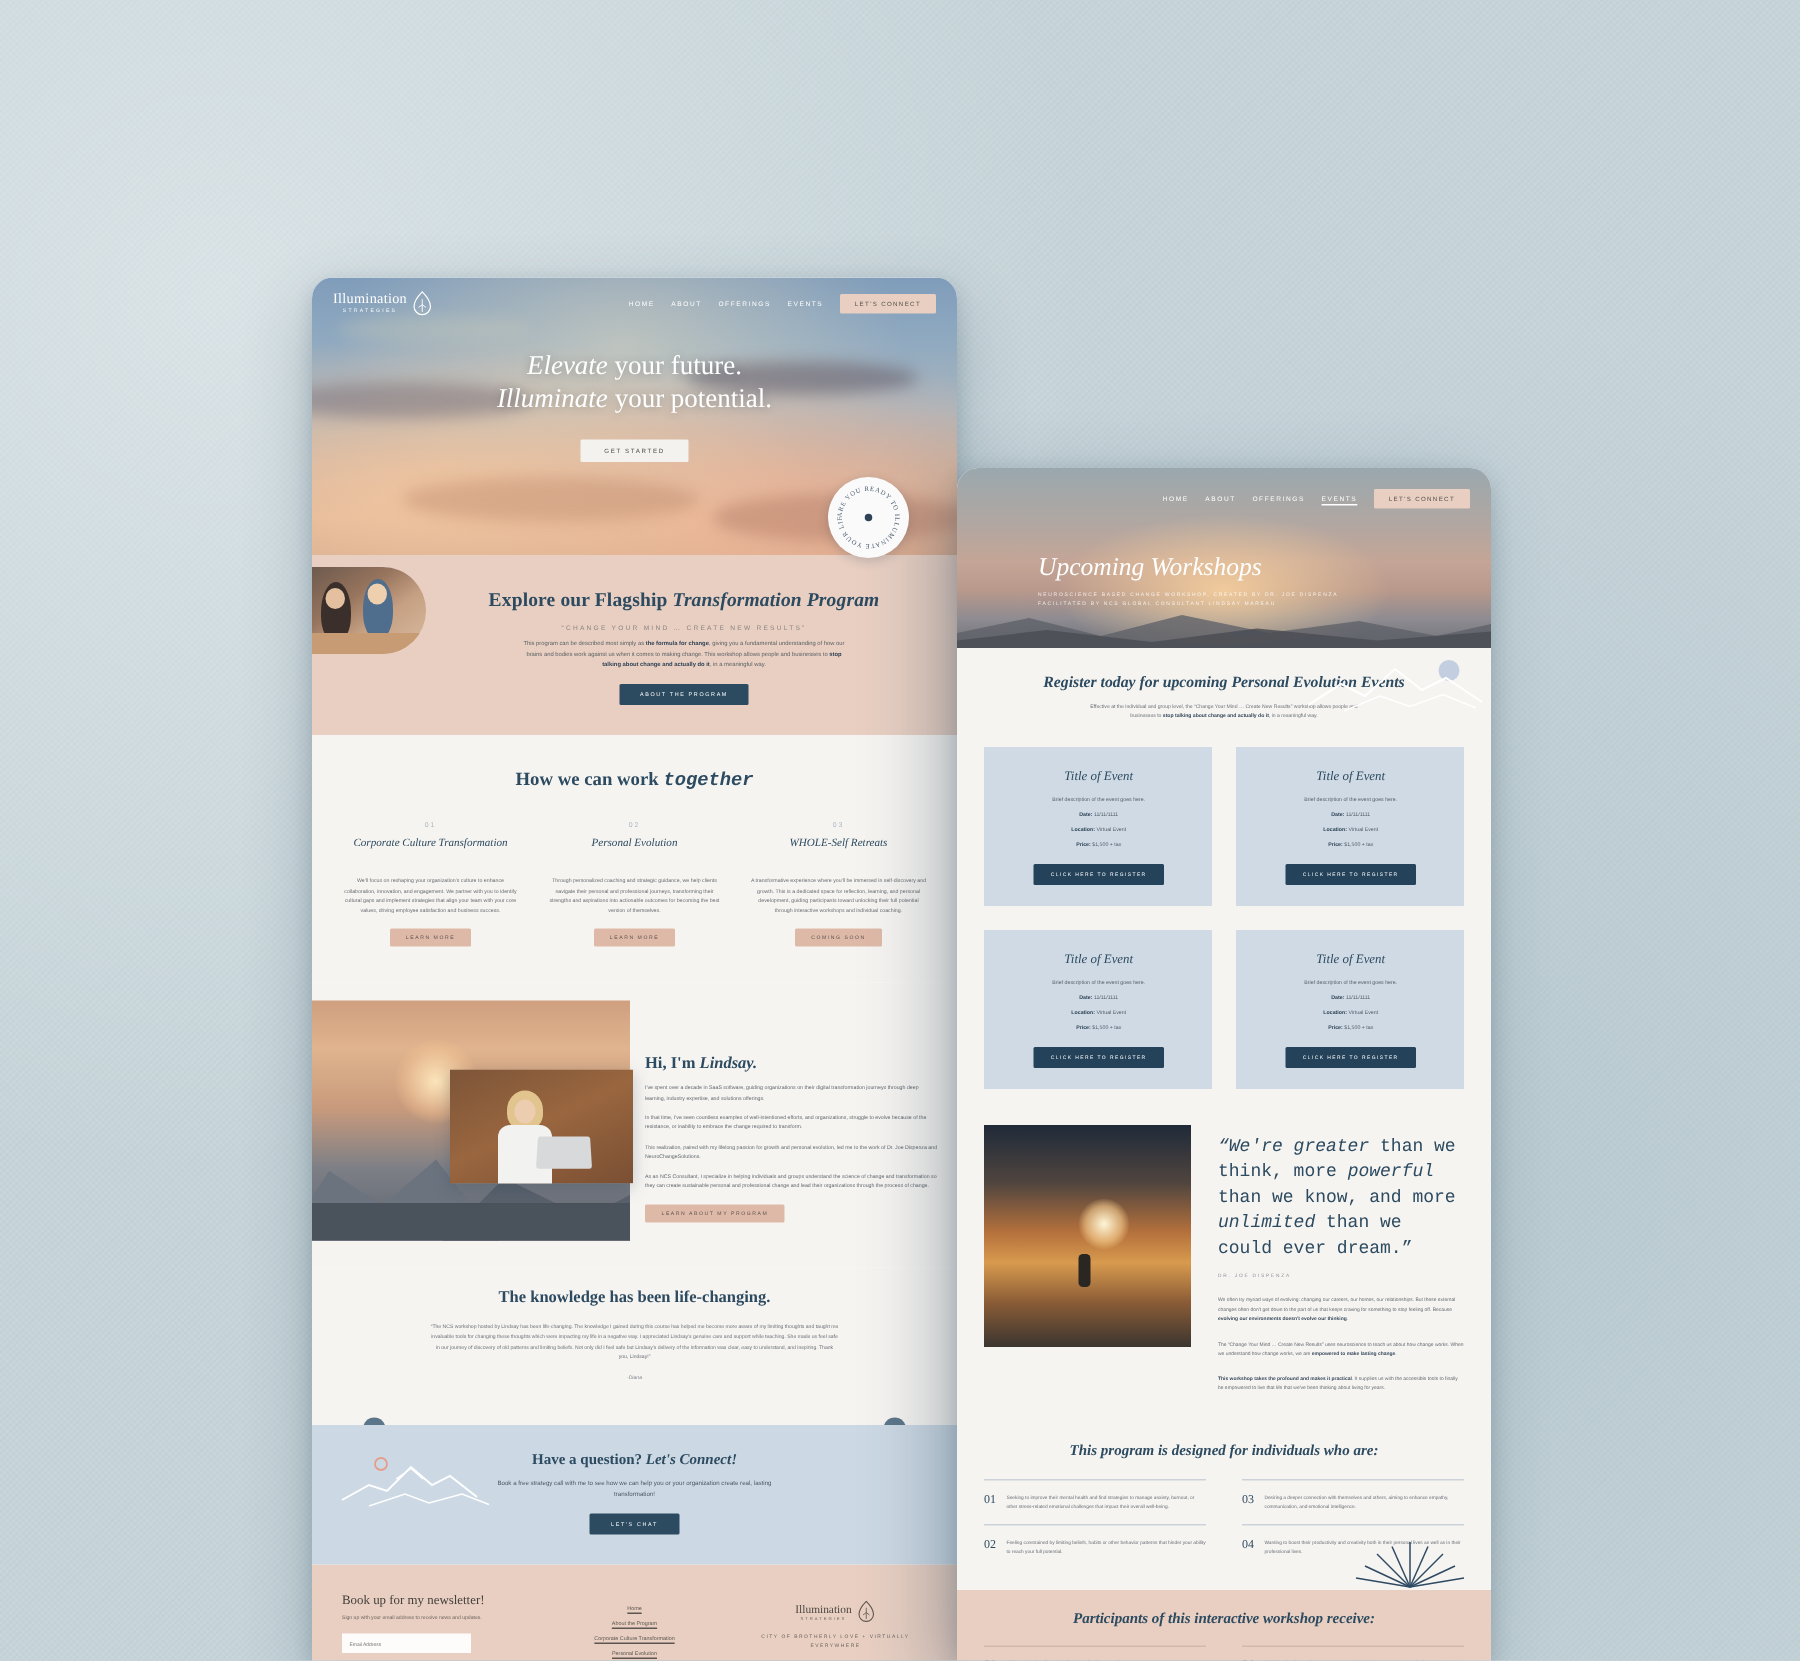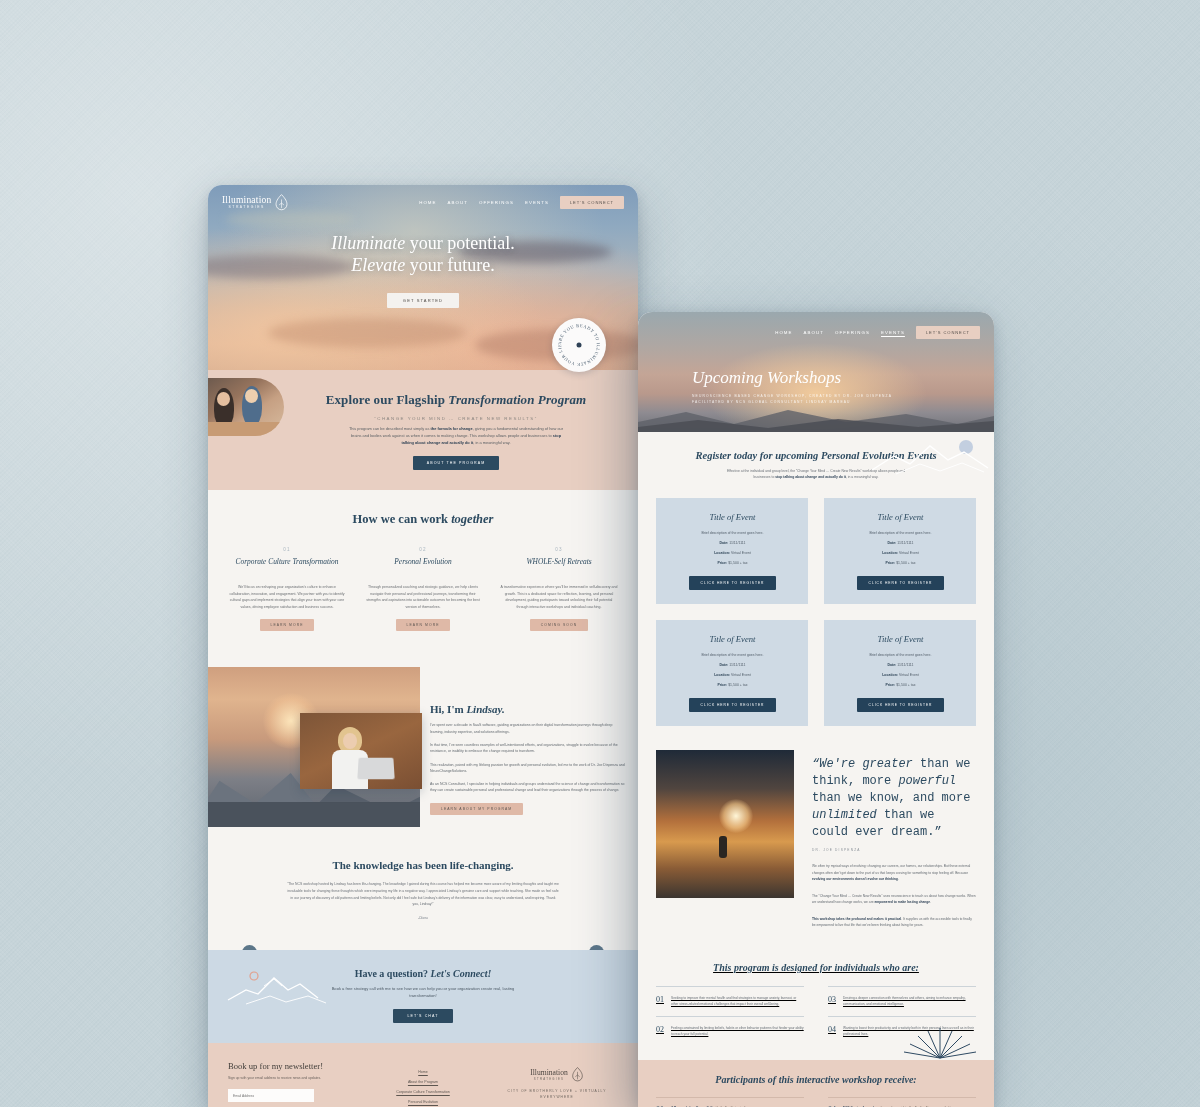--- a/index.html
+++ b/index.html
@@ -145,21 +145,21 @@
     color: #fff; border: none; padding: 5px 14px; border-radius: 1px;
     font-size: 3.6px; letter-spacing: 1.1px; text-transform: uppercase;
   }
 
   
   .howwork { background: var(--pale); padding: 22px 20px 24px 20px; }
   .howwork-h2 {
     font-family: "Liberation Serif", serif; color: var(--navy);
     font-size: 12.5px; text-align: center;
   }
-  .howwork-h2 em { font-style: italic; }
+  .howwork-h2 em { font-style: italic; font-family: Liberation Mono, monospace; }
   .cols { display: flex; gap: 18px; margin-top: 20px; }
   .col { flex: 1; text-align: center; }
   .col-num {
     color: #a9b6c0; font-size: 4.6px; letter-spacing: 1.2px; margin-bottom: 5px;
   }
   .col-title {
     font-family: "Liberation Serif", serif; font-style: italic;
     color: var(--navy); font-size: 7.4px; line-height: 1.35; min-height: 20px;
   }
   .col-body {
@@ -294,21 +294,21 @@
   .qsun { position: absolute; left: 46%; top: 33%; width: 34px; height: 34px; border-radius: 50%;
     background: radial-gradient(circle, #fff6d8, rgba(255,215,150,.55) 50%, transparent 72%); }
   .qfig { position: absolute; left: 46%; top: 58%; width: 8px; height: 22px; background: #2a2622; border-radius: 3px; }
   .qtext { flex: 1; padding-top: 6px; }
   .qmark { font-family: Liberation Mono, monospace; color: var(--navy); font-size: 12px; line-height: 1.42; }
   .qmark em { font-style: italic; }
   .qattr { margin-top: 7px; color: #8a9199; font-size: 3.2px; letter-spacing: 1.2px; text-transform: uppercase; }
   .qbody { margin-top: 11px; color: #636a71; font-size: 3.3px; line-height: 1.85; }
   .qbody b { color: #33465a; }
 
-  .p2-designed { position: relative; background: var(--pale); padding: 16px 18px 14px 18px; overflow: hidden; text-decoration: underline; }
+  .p2-designed { position: relative; background: var(--pale); padding: 16px 18px 14px 18px; overflow: hidden; }
   .p2-d-h2 { font-family: "Liberation Serif", serif; font-style: italic; color: var(--navy); font-size: 10px; text-align: center; }
   .numgrid { margin-top: 13px; display: grid; grid-template-columns: 1fr 1fr; gap: 0 24px; }
   .numitem { display: flex; gap: 7px; align-items: flex-start; border-top: 1px solid #ccd3d8; padding: 8px 0 9px 0; }
   .numitem .n { font-family: "Liberation Serif", serif; color: var(--navy); font-size: 8px; flex: none; line-height: 1.2; }
   .numitem .t { color: #666d74; font-size: 3.2px; line-height: 1.75; padding-top: 1px; }
   .burst { position: absolute; right: 6px; bottom: -26px; width: 96px; height: 62px; }
 
   .p2-participants { position: relative; background: var(--blush); padding: 14px 18px 10px 18px; overflow: hidden; }
   .p2-p-h2 { font-family: Liberation Serif, serif; font-style: italic; color: var(--navy); font-size: 10px; text-align: center; }
   .p2-p-grid { margin-top: 12px; display: grid; grid-template-columns: 1fr 1fr; gap: 0 24px; }
@@ -346,22 +346,22 @@
         <a class="navlink" href="#">HOME</a>
         <a class="navlink" href="#">ABOUT</a>
         <a class="navlink" href="#">OFFERINGS</a>
         <a class="navlink" href="#">EVENTS</a>
         <button class="nav-cta">LET'S CONNECT</button>
       </div>
     </div>
 
     <div class="hero-center">
       <div class="hero-h1">
+        <div><em>Elevate</em><span> your future.</span></div>
         <div><em>Illuminate</em><span> your potential.</span></div>
-        <div><em>Elevate</em><span> your future.</span></div>
       </div>
       <button class="hero-btn">GET STARTED</button>
     </div>
   </div>
 
   <div class="badge">
     <svg viewBox="0 0 100 100">
       <defs>
           <path id="bcirc" d="M50,50 m-33,0 a33,33 0 1,1 66,0 a33,33 0 1,1 -66,0"></path>
         </defs>

